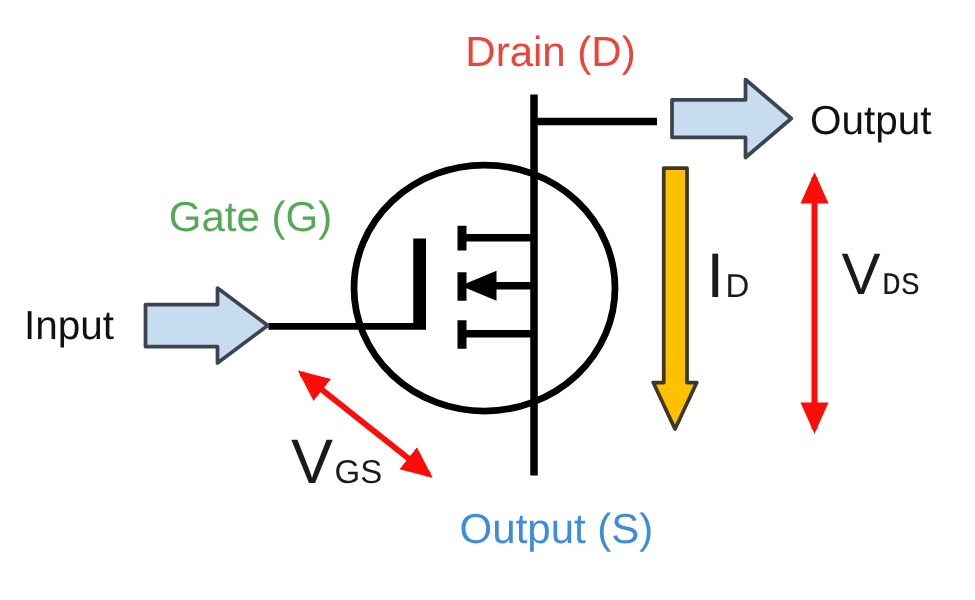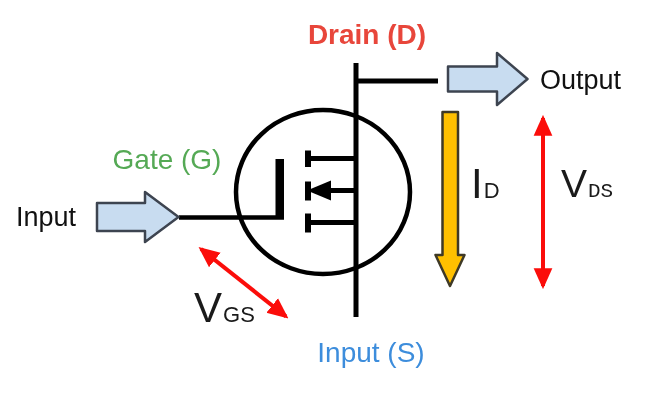--- a/index.html
+++ b/index.html
@@ -102,25 +102,25 @@
 
     <polygon class="io-arrow" points="448,66.5 497,66.5 497,53 527.5,79 497,105 497,91.5 448,91.5"></polygon>
 
     <polygon class="current-arrow" points="442.5,112 458,112 458,255 464.5,255 450,286 435.5,255 442.5,255"></polygon>
 
     <line class="red-arrow" x1="543" y1="118" x2="543" y2="286" marker-start="url(#redhead)" marker-end="url(#redhead)"></line>
 
     <line class="red-arrow" x1="201" y1="249" x2="286" y2="316.5" marker-start="url(#redhead)" marker-end="url(#redhead)"></line>
   </svg>
 
-  <div class="lbl node-lbl drain-c" style="left:310px; top:18px; width:114px; height:34px;font-weight:bold;">Drain (D)</div>
+  <div class="lbl node-lbl drain-c" style="left:310px; top:18px; width:114px; height:34px;">Drain (D)</div>
 
-  <div class="lbl node-lbl gate-c" style="left:110px; top:143px; width:114px; height:34px;">Gate (G)</div>
+  <div class="lbl node-lbl gate-c" style="left:110px; top:128px; width:114px; height:34px;">Gate (G)</div>
 
-  <div class="lbl node-lbl source-c" style="left:303px; top:336px; width:136px; height:34px;">Input (S)</div>
+  <div class="lbl node-lbl source-c" style="left:303px; top:336px; width:136px; height:34px;">Output (S)</div>
 
   <div class="lbl io-lbl left" style="left:540px; top:63px; width:100px; height:34px;">Output</div>
 
   <div class="lbl io-lbl left" style="left:16px; top:200px; width:80px; height:34px;">Input</div>
 
   <div class="qty" style="left:471px; top:163px;">
     <span class="main">I</span>
     <span class="sub">D</span>
   </div>
 

